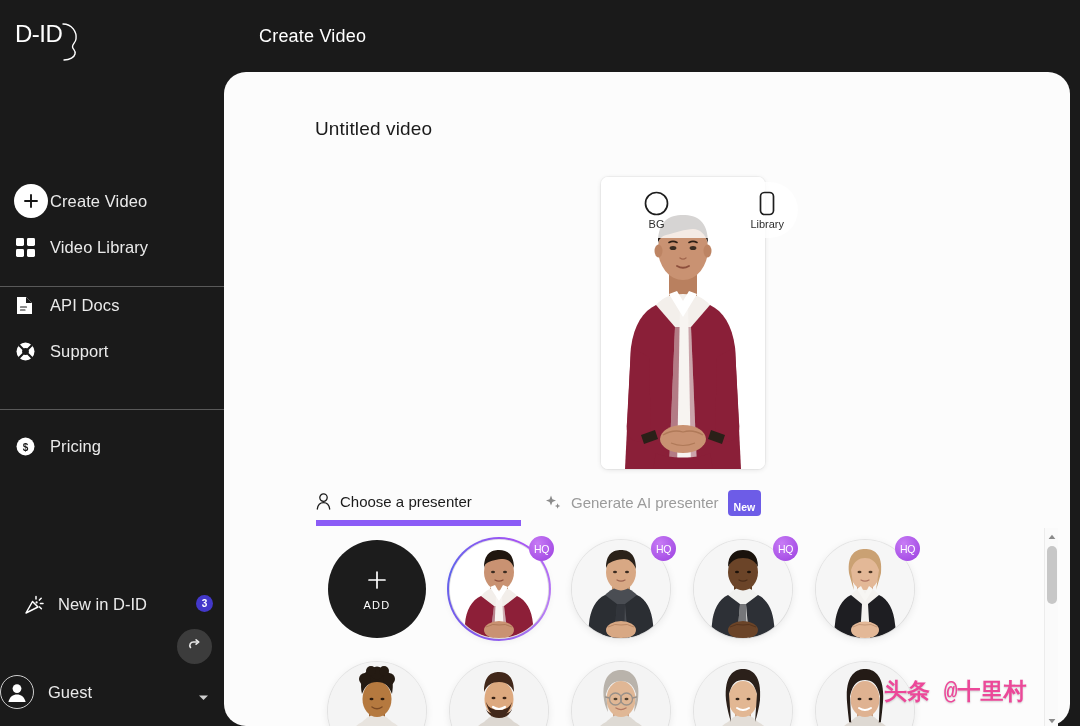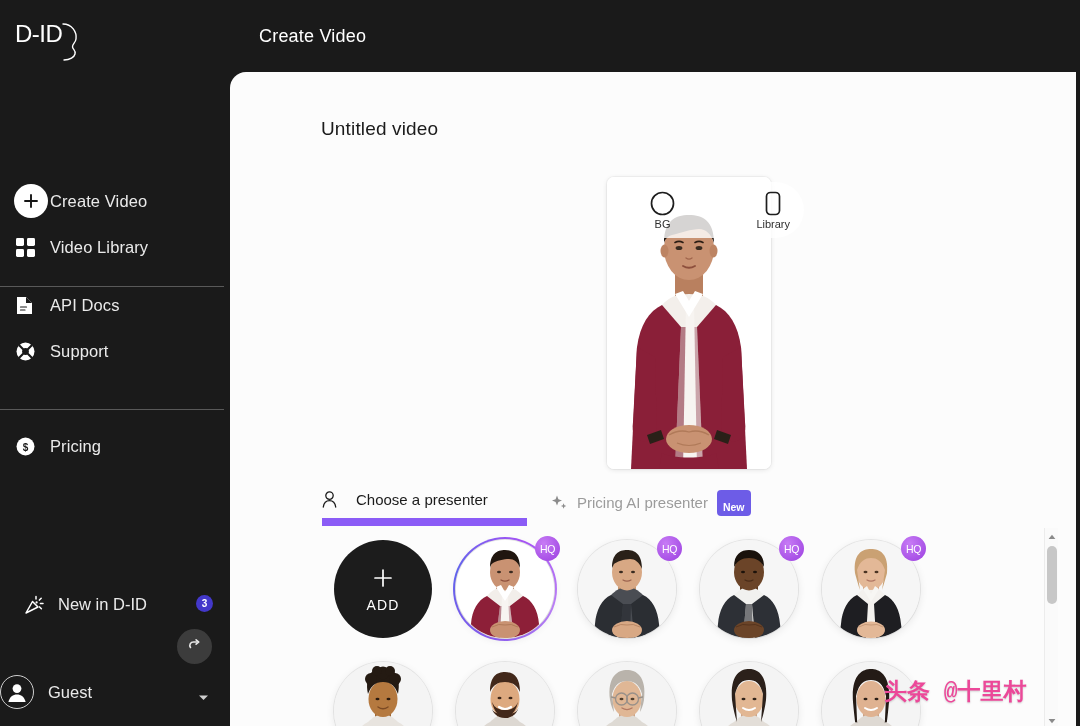--- a/index.html
+++ b/index.html
@@ -78,22 +78,22 @@
 
   
   #header {
     position:absolute; left:234px; top:0; width:846px; height:72px;
     background:#1a1a1a; display:flex; align-items:center;
   }
   #header .title { color:#fff; font-size:18px; margin-left:25px; letter-spacing:.2px; }
 
   
   #main {
-    position:absolute; left:230px; top:72px; width:846px; height:654px;
-    background:#fcfcfc; border-top-left-radius:16px; overflow:hidden;
+    position:absolute; left:224px; top:72px; width:846px; height:654px;
+    background:#fcfcfc; border-top-left-radius:16px; overflow:hidden;border-radius:22px;
   }
   #video-title {
     position:absolute; left:91px; top:46px; font-size:19px; color:#1b1b1b;
     letter-spacing:.15px;
   }
 
   
   #preview-stage {
     position:absolute; left:377px; top:105px; width:164px; height:292px;
     background:#fff; border-radius:7px;
@@ -118,21 +118,21 @@
     filter:blur(0.4px); z-index:3;
   }
 
   
   #tabs { position:absolute; left:92px; top:418px; display:flex; align-items:flex-end; }
   .tab { display:flex; align-items:center; cursor:pointer; padding-bottom:10px; }
   .tab .t-ico { margin-right:9px; display:flex; align-items:center; }
   .tab .t-lbl { font-size:15px; }
   .tab.active .t-lbl { color:#1b1b1b; }
   .tab.inactive .t-lbl { color:#9b9b9b; }
-  .tab.active { border-bottom:8px solid #8b5cf6; width:205px;gap:10px; }
+  .tab.active { border-bottom:6px solid #8b5cf6; width:205px; }
   .tab.inactive { margin-left:24px; }
   .new-badge {
     margin-left:9px; background:#6d5ce7; color:#fff; font-size:10.5px;
     border-radius:4px; padding:12px 6px 3px; line-height:1; font-weight:600;
   }
 
   
   #presenter-area {
     position:absolute; left:92px; top:456px; width:712px; height:198px;
     overflow:hidden;
@@ -145,21 +145,21 @@
   .p-circle {
     width:98px; height:98px; border-radius:50%; position:relative;
     overflow:hidden; cursor:pointer;
     box-shadow:0 0 0 1px rgba(0,0,0,.07), 0 2px 9px rgba(0,0,0,.09);
     background:#f3f3f3;
   }
   .p-circle.add {
     background:#1c1c1c; display:flex; flex-direction:column;
     align-items:center; justify-content:center; box-shadow:none;
   }
-  .p-circle.add .addtxt { color:#fff; font-size:14px; letter-spacing:1.2px; margin-top:3px; }
+  .p-circle.add .addtxt { color:#fff; font-size:11px; letter-spacing:1.2px; margin-top:3px; }
   .p-sel-ring {
     position:absolute; left:9px; top:9px; width:104px; height:104px;
     border-radius:50%; padding:2px;
     background:conic-gradient(from 200deg,#8b5cf6,#6366f1,#a855f7,#c084fc,#8b5cf6);
     z-index:1;
   }
   .p-sel-ring::after {
     content:""; position:absolute; left:2px; top:2px; right:2px; bottom:2px;
     border-radius:50%; background:#fcfcfc;
   }
@@ -403,21 +403,21 @@
         </span>
         <span class="t-lbl">Choose a presenter</span>
       </div>
       <div class="tab inactive">
         <span class="t-ico">
           <svg width="17" height="17" viewBox="0 0 17 17">
             <path d="M6 1.5 L7.4 5.2 L11 6.6 L7.4 8 L6 11.6 L4.6 8 L1 6.6 L4.6 5.2 Z" fill="#8b8b8b"></path>
             <path d="M12.6 9.3 L13.4 11.2 L15.3 12 L13.4 12.8 L12.6 14.7 L11.8 12.8 L9.9 12 L11.8 11.2 Z" fill="#8b8b8b"></path>
           </svg>
         </span>
-        <span class="t-lbl">Pricing AI presenter</span>
+        <span class="t-lbl">Generate AI presenter</span>
         <span class="new-badge">New</span>
       </div>
     </div>
 
     <div id="presenter-area">
 
       <div class="p-row">
 
         <div class="p-cell">
           <div class="p-circle add">

